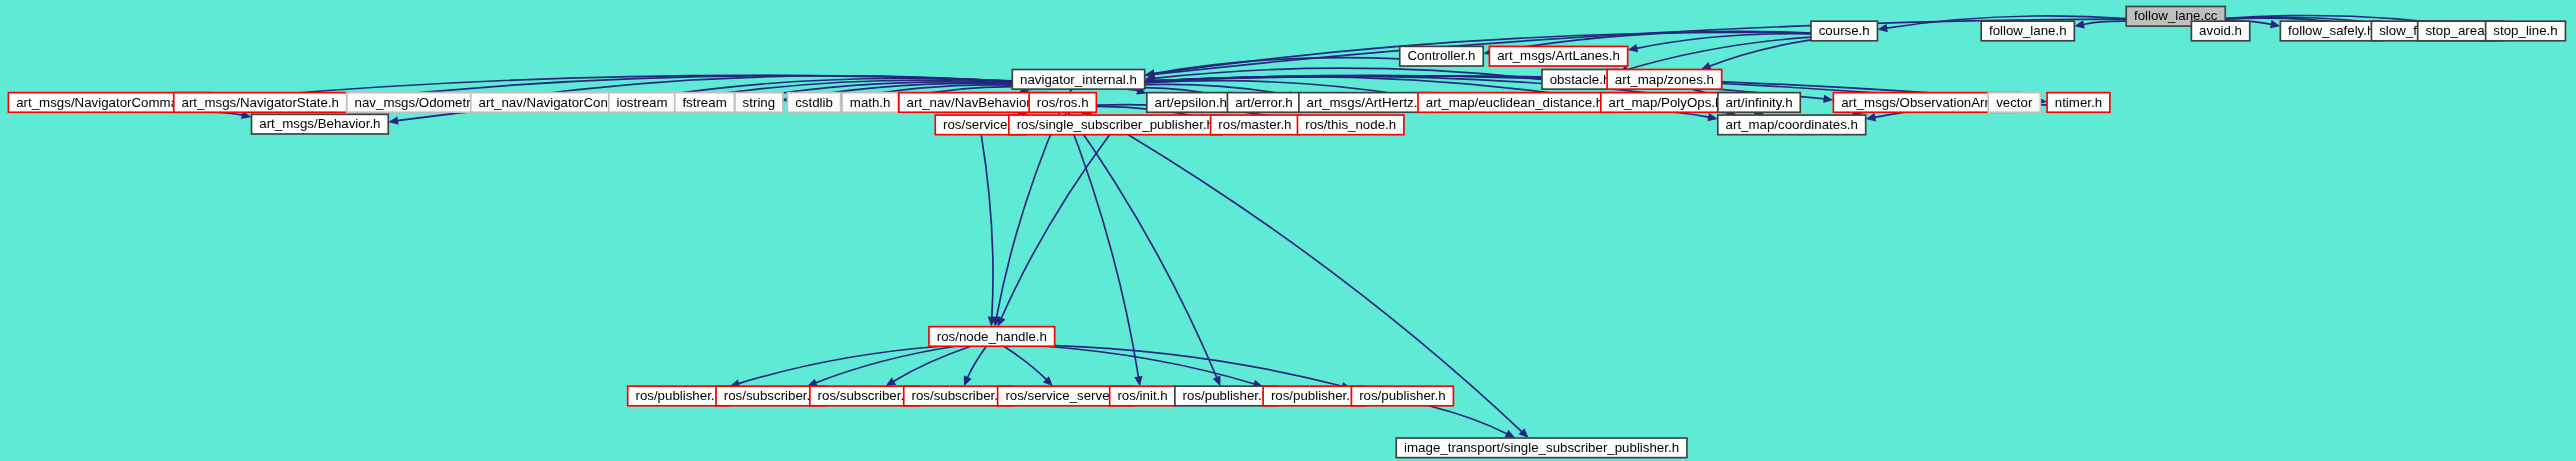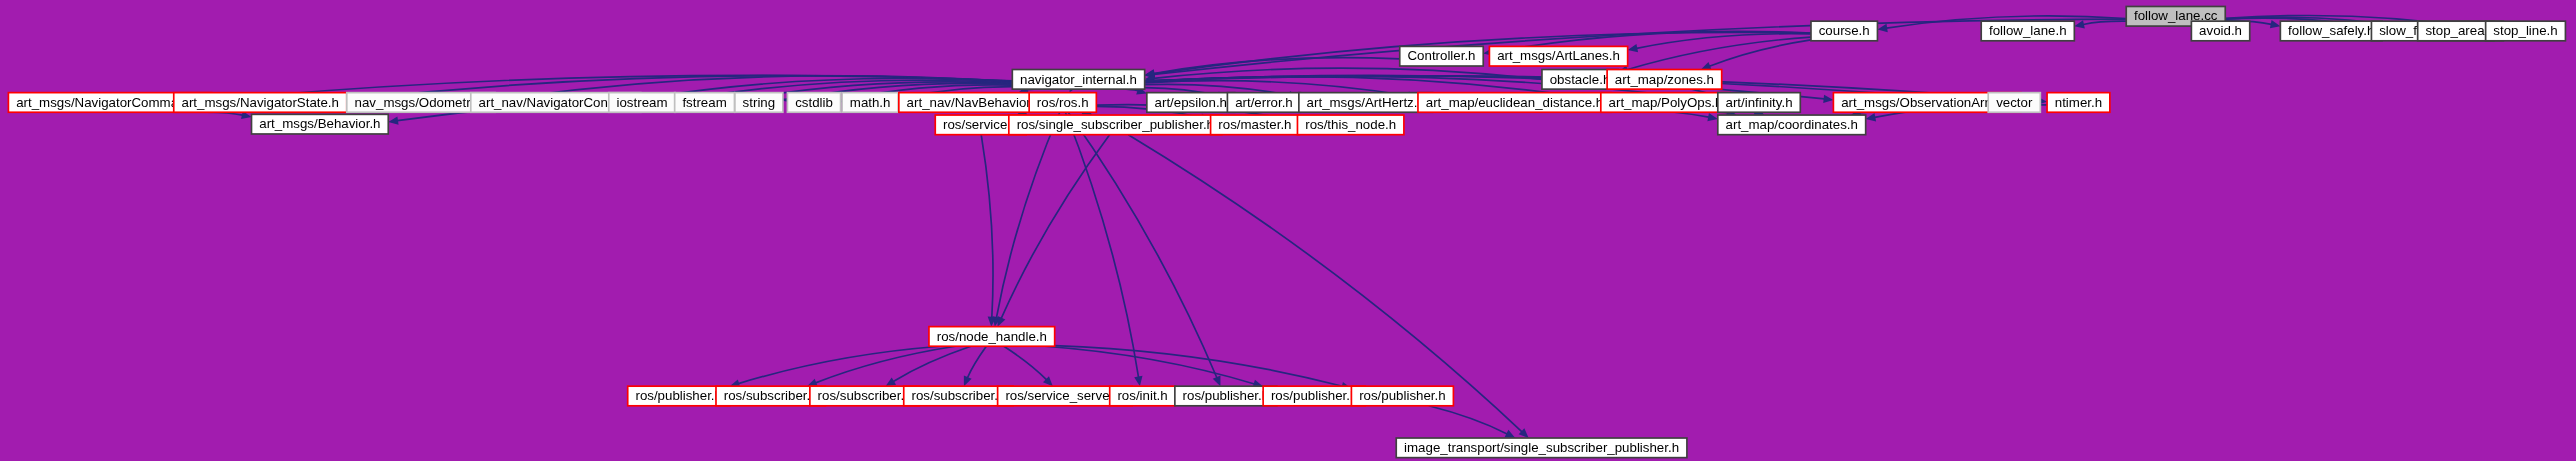--- a/index.html
+++ b/index.html
@@ -7,21 +7,21 @@
     padding: 0;
     background: #ffffff;
   }
   body {
     font-family: "Liberation Sans", sans-serif;
   }
   #graph-wrap {
     position: relative;
     width: 2576px;
     height: 462px;
-    background: #a21caf;
+    background: #5eead4;
     overflow: hidden;
     text-align: right;
   }
   svg#graph {
     display: block;
     width: 2576px;
     height: 462px;
   }
   .edge-path {
     fill: none;

